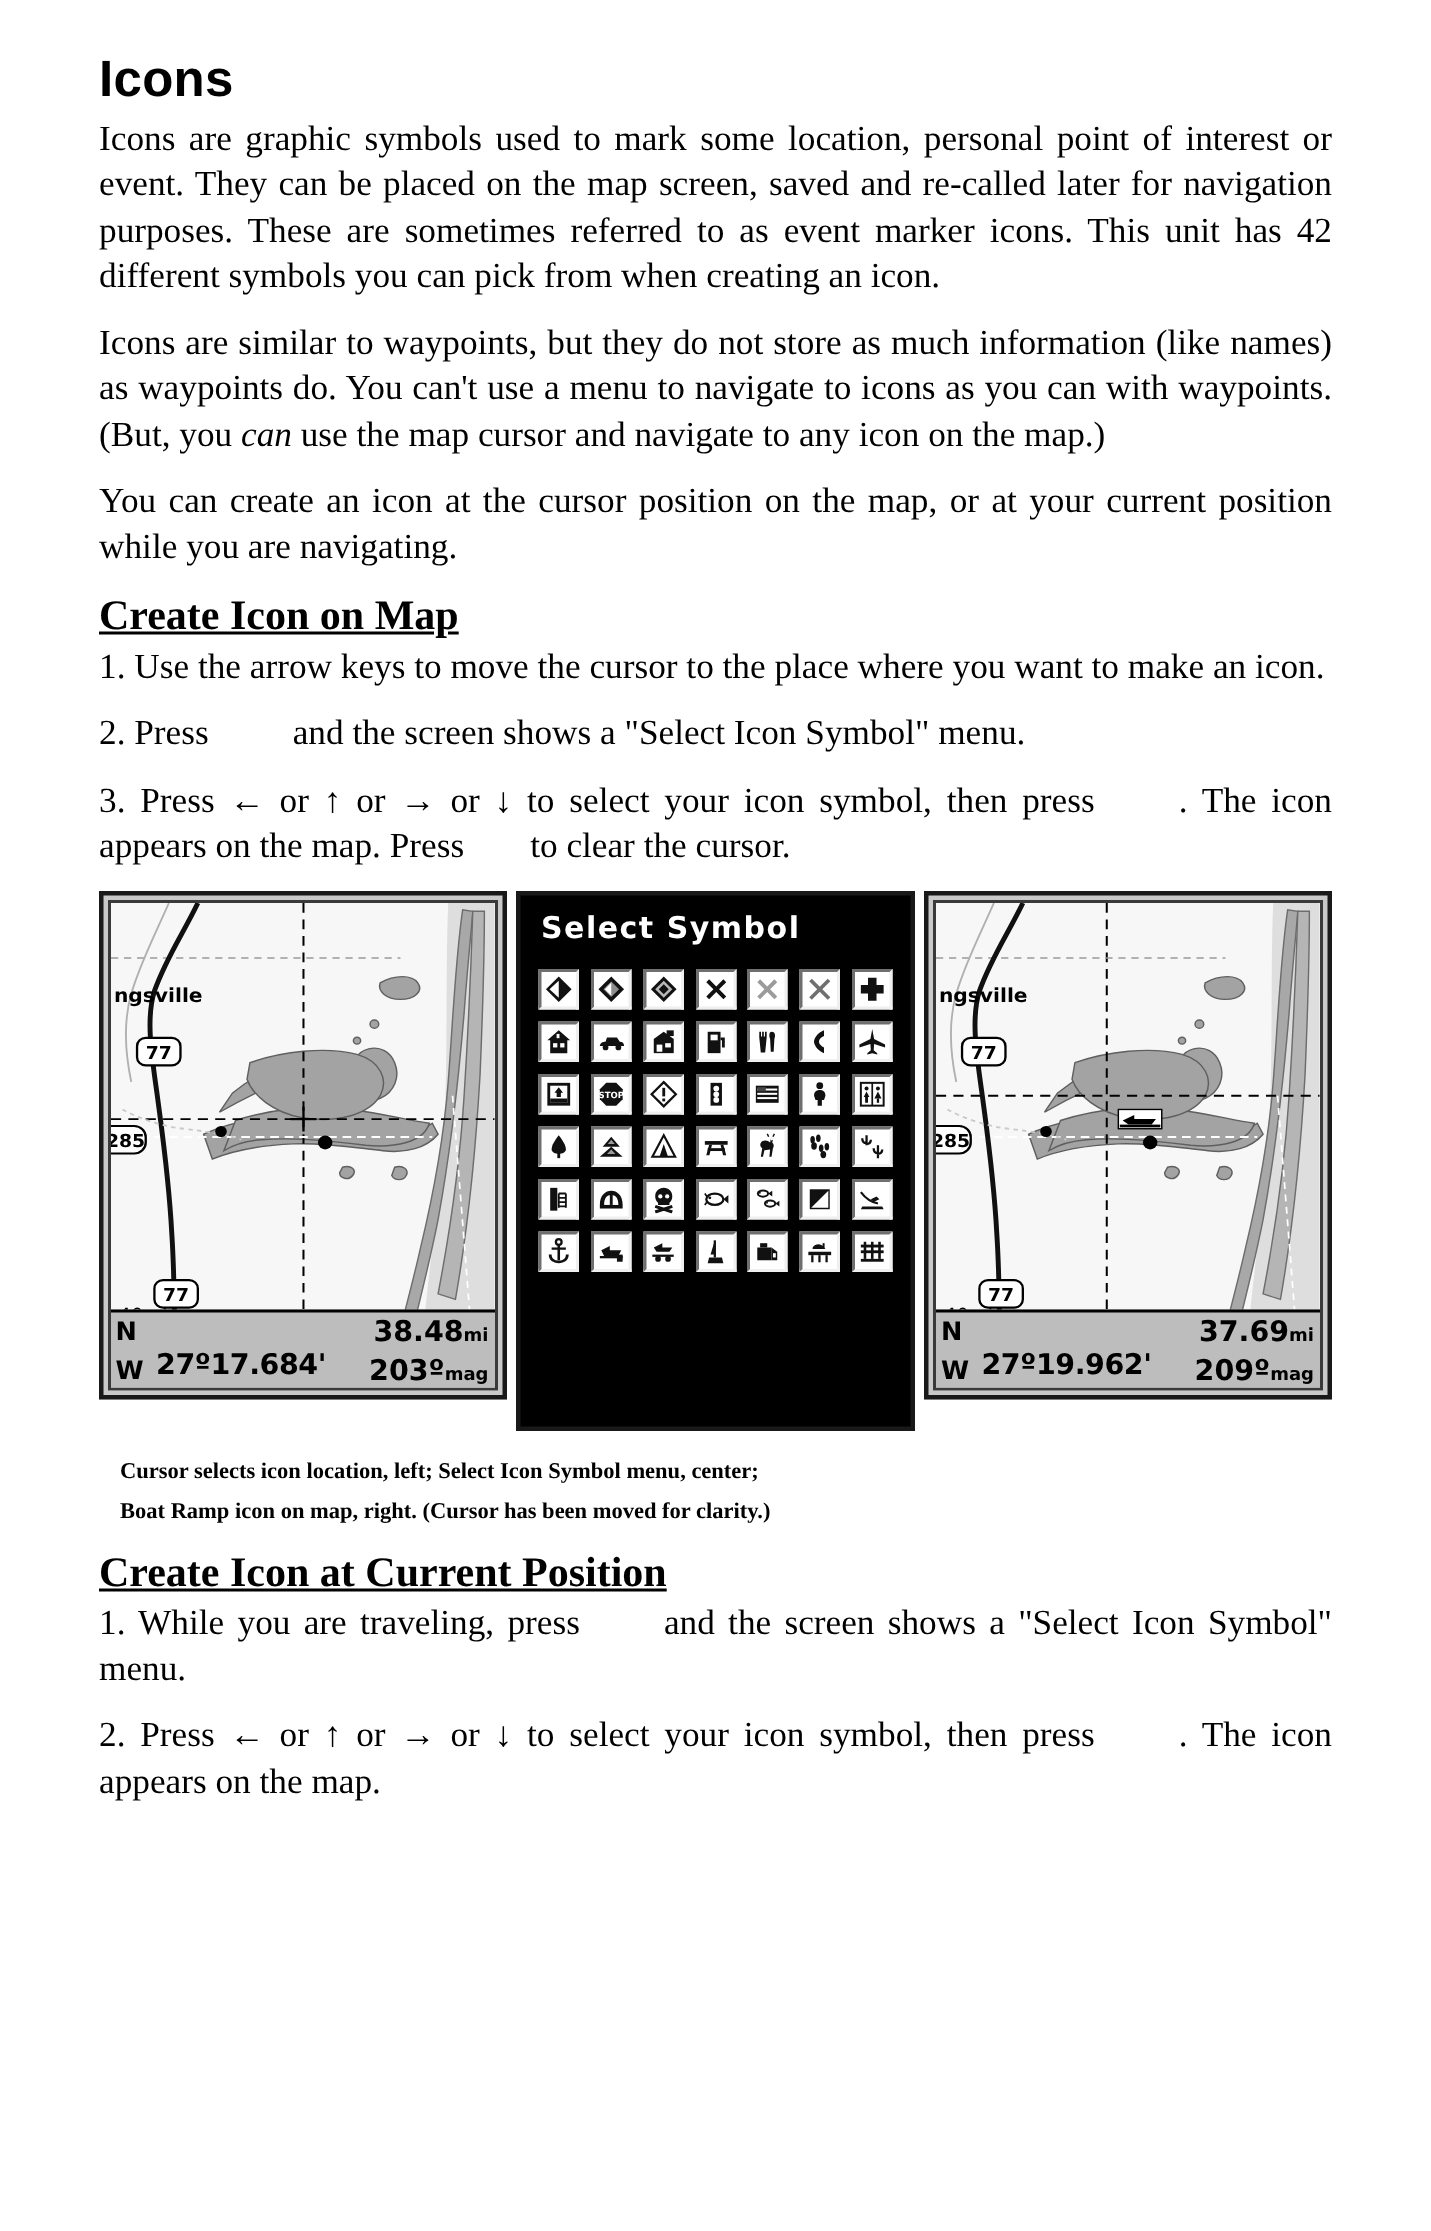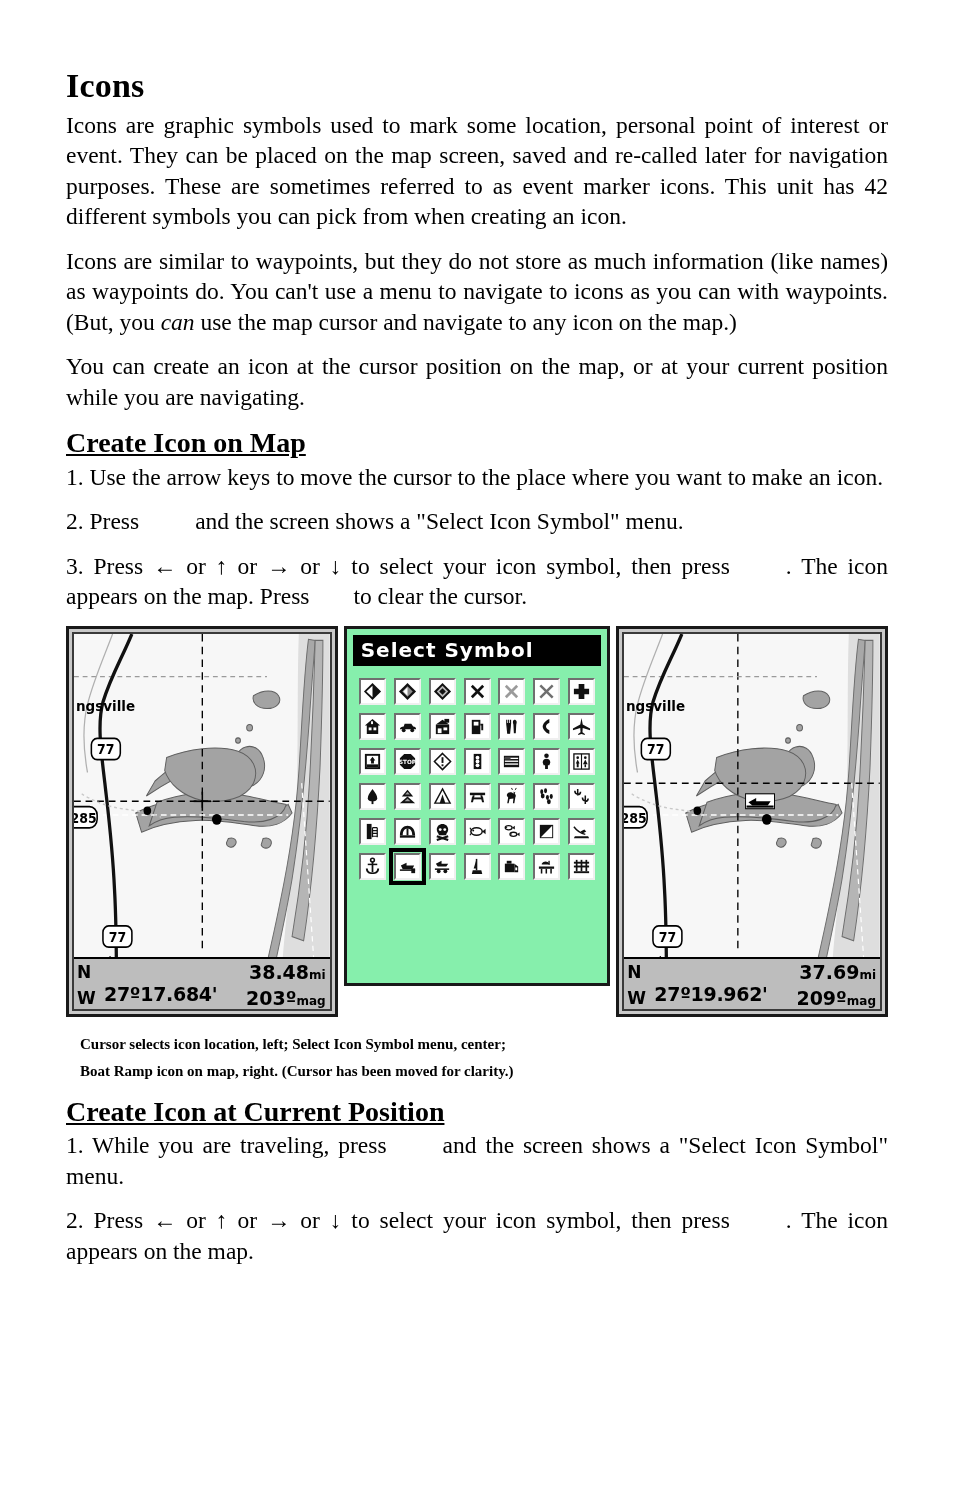--- a/index.html
+++ b/index.html
@@ -6,25 +6,25 @@
   body{
     width:954px;height:1487px;background:#ffffff;
     font-family:"Liberation Serif", serif;
     color:#000;
     position:relative;
     overflow:hidden;
   }
   .page{position:absolute;left:66px;top:0;width:822px;height:1487px;}
 
   h1.title{
-    font-family:Liberation Serif, serif;
+    font-family:Liberation Sans, sans-serif;
     font-weight:bold;
     font-size:34px;
     margin:0;
-    padding:68px 0 6px 0;
+    padding:36px 0 6px 0;
     line-height:1.05;
     letter-spacing:0.2px;
   }
 
   p.body{
     font-size:23.5px;
     line-height:30.5px;
     margin:0 0 14px 0;
     text-align:justify;
     text-justify:inter-word;
@@ -51,22 +51,22 @@
     margin-top:12px;
     align-items:flex-start;
   }
 
   .panel{
     background:#b4b4b4;
     border:3px solid #191919;
     box-sizing:border-box;
     position:relative;
   }
-  .panel.map{width:273px;height:391px;background:#c9c9c9;padding:3px;}
-  .panel.menu{width:268px;height:360px;background:#86efac;padding:0;}
+  .panel.map{width:273px;height:339px;background:#c9c9c9;padding:3px;}
+  .panel.menu{width:268px;height:360px;background:#000000;padding:0;}
   .panel.map .inner{
     width:100%;height:100%;
     border:2px solid #3a3a3a;
     box-sizing:border-box;
     background:#ffffff;
     position:relative;
     overflow:hidden;
   }
 
   

